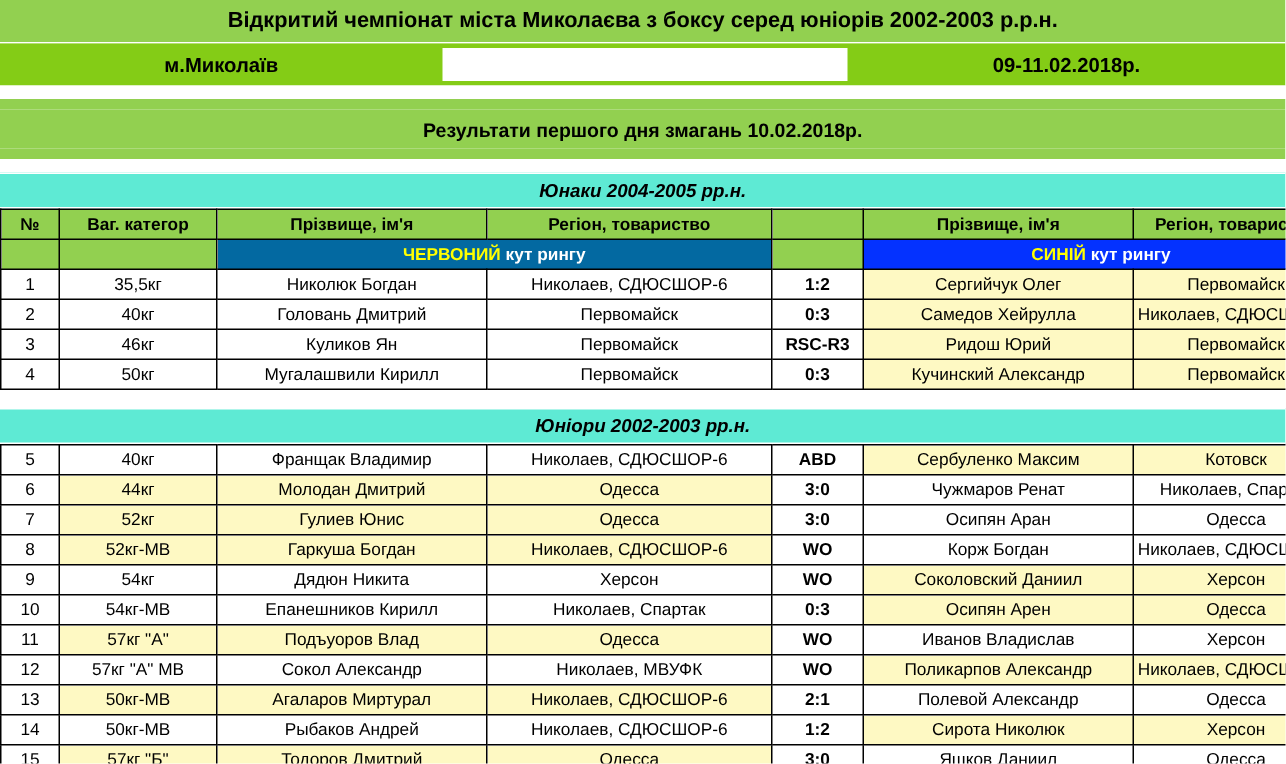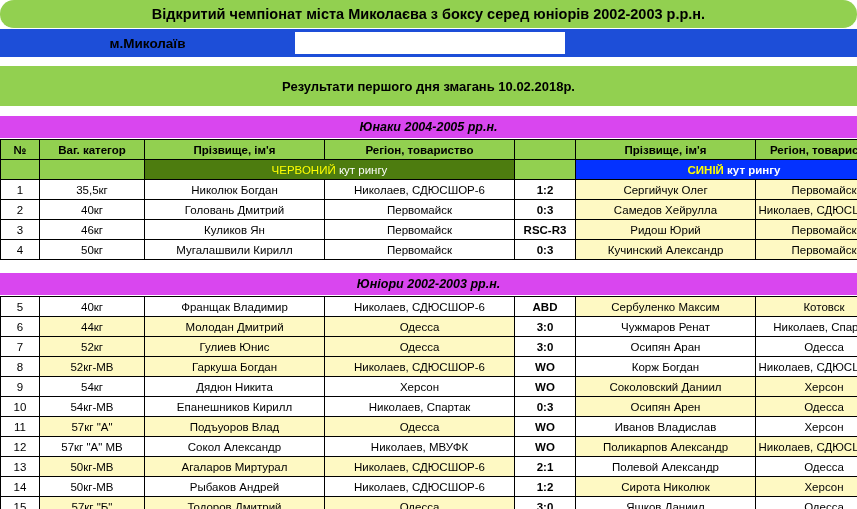--- a/index.html
+++ b/index.html
@@ -21,27 +21,26 @@
   }
   .title-row {
     height: 28px;
     display: flex;
     align-items: center;
     justify-content: center;
     font-weight: bold;
     font-size: 14.5px;
     background: #92d050;
     border-bottom: 1px solid #ffffff;
-    border-radius: 14px;
   }
   .subtitle-row {
     height: 28px;
     display: flex;
     align-items: center;
-    background: #1d4ed8;
+    background: #84cc16;
     font-weight: bold;
     font-size: 13.5px;
   }
   .subtitle-city {
     width: 295px;
     text-align: center;
   }
   .subtitle-blank {
     width: 270px;
     height: 22px;
@@ -69,21 +68,21 @@
     background: #92d050;
     font-weight: bold;
     font-size: 13px;
     text-align: right;
   }
   .section-row {
     height: 22px;
     display: flex;
     align-items: center;
     justify-content: center;
-    background: #d946ef;
+    background: #5eead4;
     font-weight: bold;
     font-style: italic;
     font-size: 12.5px;
     border-top: 1px solid #ffffff;
     border-bottom: 1px solid #ffffff;
   }
   .gap-row {
     height: 12px;
     background: #ffffff;
     width: 857px;
@@ -111,23 +110,23 @@
   .c-name2 { width: 175px; text-align: center; }
   .c-reg2  { width: 132px; text-align: center; }
 
   thead th {
     background: #92d050;
     font-weight: bold;
     font-size: 11.5px;
     height: 20px;
   }
   .corner-red {
-    background: #4d7c0f;
+    background: #0369a1;
     color: #ffffff;
-    font-weight: normal;
+    font-weight: bold;
     text-align: center;
     font-size: 11.5px;
   }
   .corner-red .word { color: #ffff00; }
   .corner-blue {
     background: #0432ff;
     color: #ffffff;
     font-weight: bold;
     text-align: center;
     font-size: 11.5px;
@@ -140,20 +139,21 @@
 </head>
 <body>
 
 <div class="sheet">
 
   <div class="title-row">Відкритий чемпіонат міста Миколаєва з боксу серед юніорів 2002-2003 р.р.н.</div>
 
   <div class="subtitle-row">
     <div class="subtitle-city">м.Миколаїв</div>
     <div class="subtitle-blank"></div>
+    <div class="subtitle-date">09-11.02.2018р.</div>
   </div>
 
   <div class="thin-white"></div>
   <div class="thin-green"></div>
 
   <div class="results-row">Результати першого дня змагань 10.02.2018р.</div>
 
   <div class="thin-green"></div>
   <div class="thin-white"></div>
 

